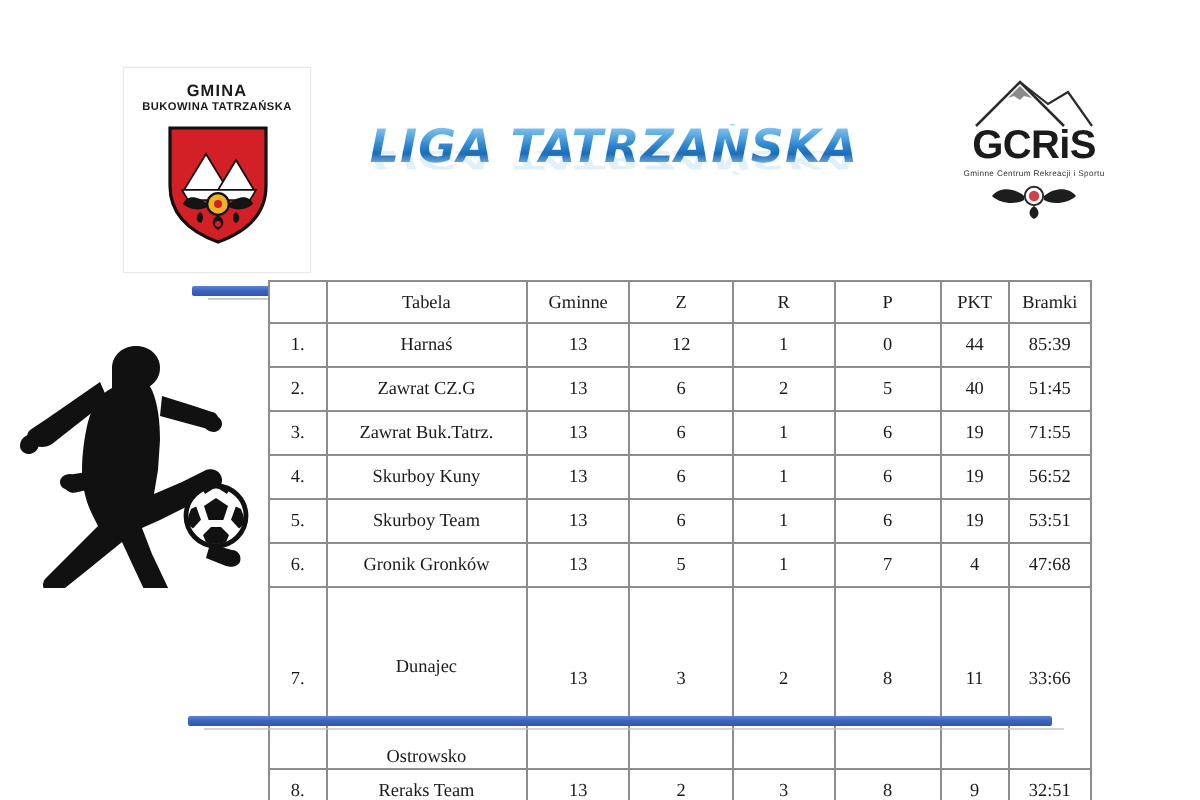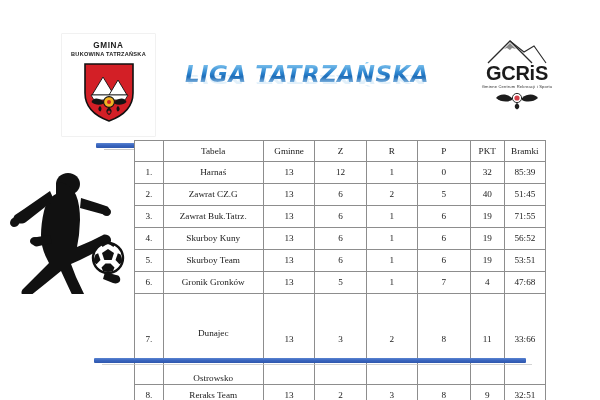--- a/index.html
+++ b/index.html
@@ -332,21 +332,21 @@
         </tr>
       </thead>
       <tbody>
           <tr>
             <td>1.</td>
             <td>Harnaś</td>
             <td>13</td>
             <td>12</td>
             <td>1</td>
             <td>0</td>
-            <td>32</td>
+            <td>44</td>
             <td>85:39</td>
           </tr>
           <tr>
             <td>2.</td>
             <td>Zawrat CZ.G</td>
             <td>13</td>
             <td>6</td>
             <td>2</td>
             <td>5</td>
             <td>40</td>

